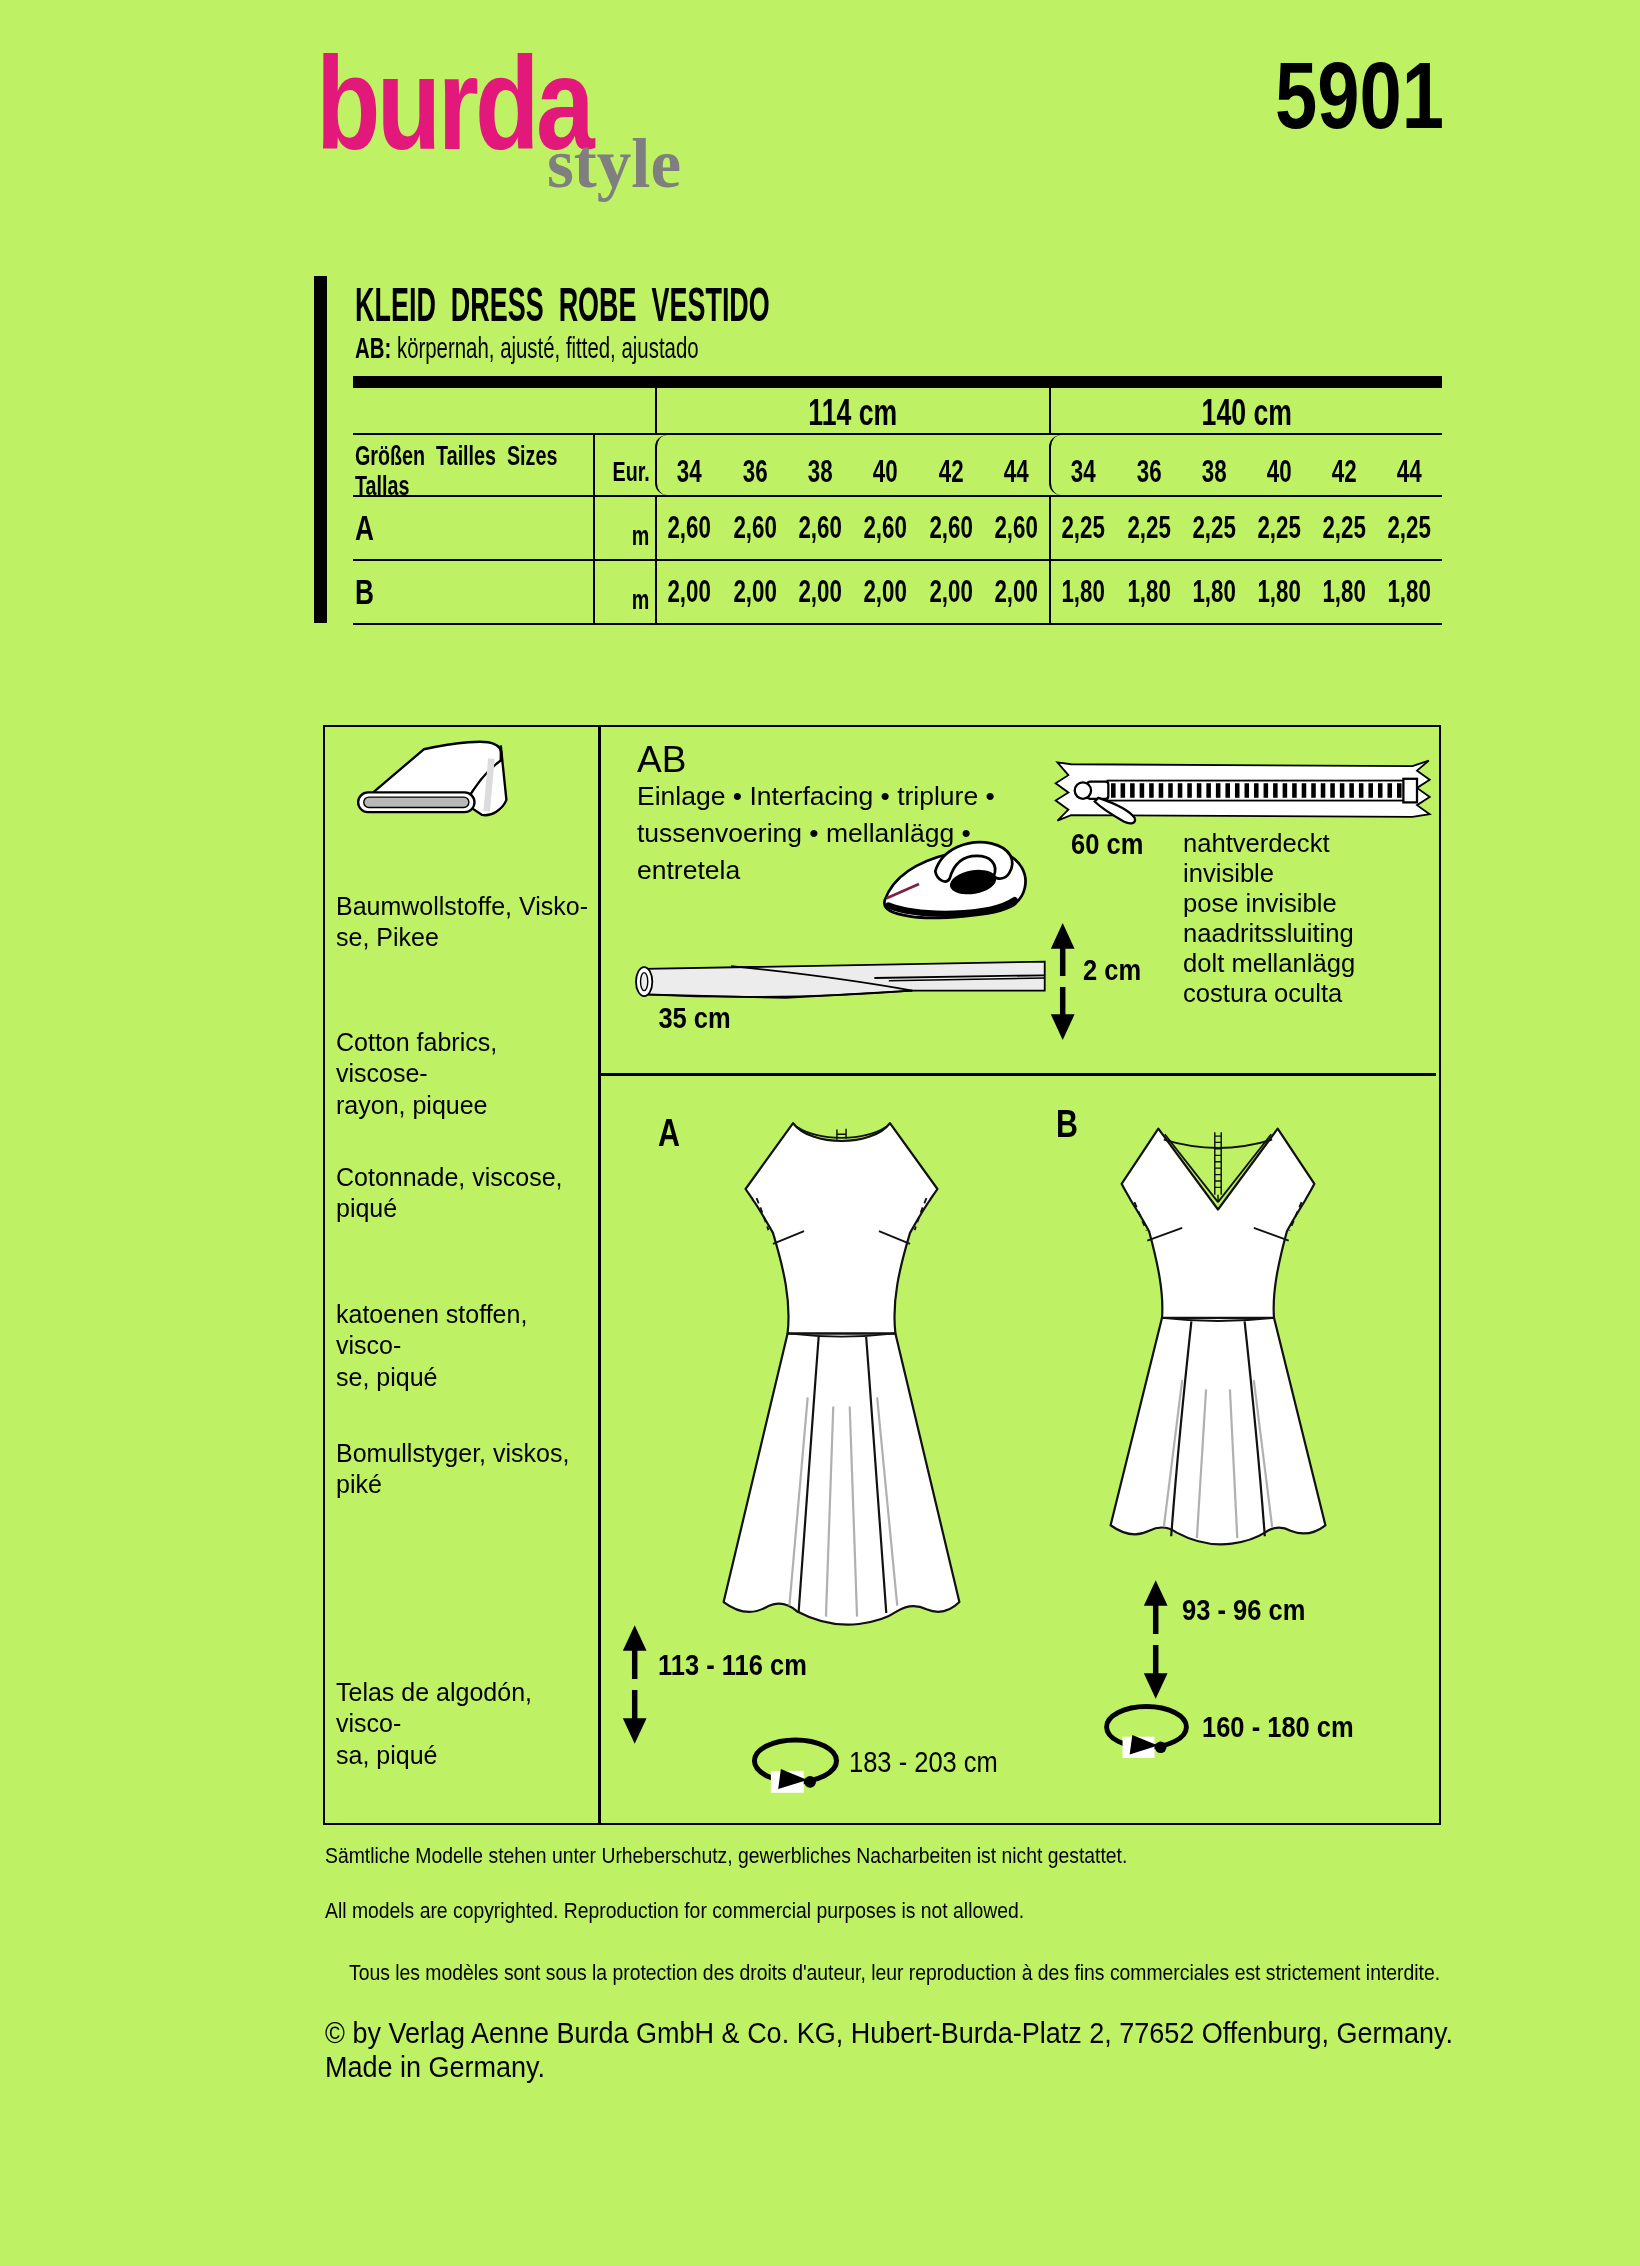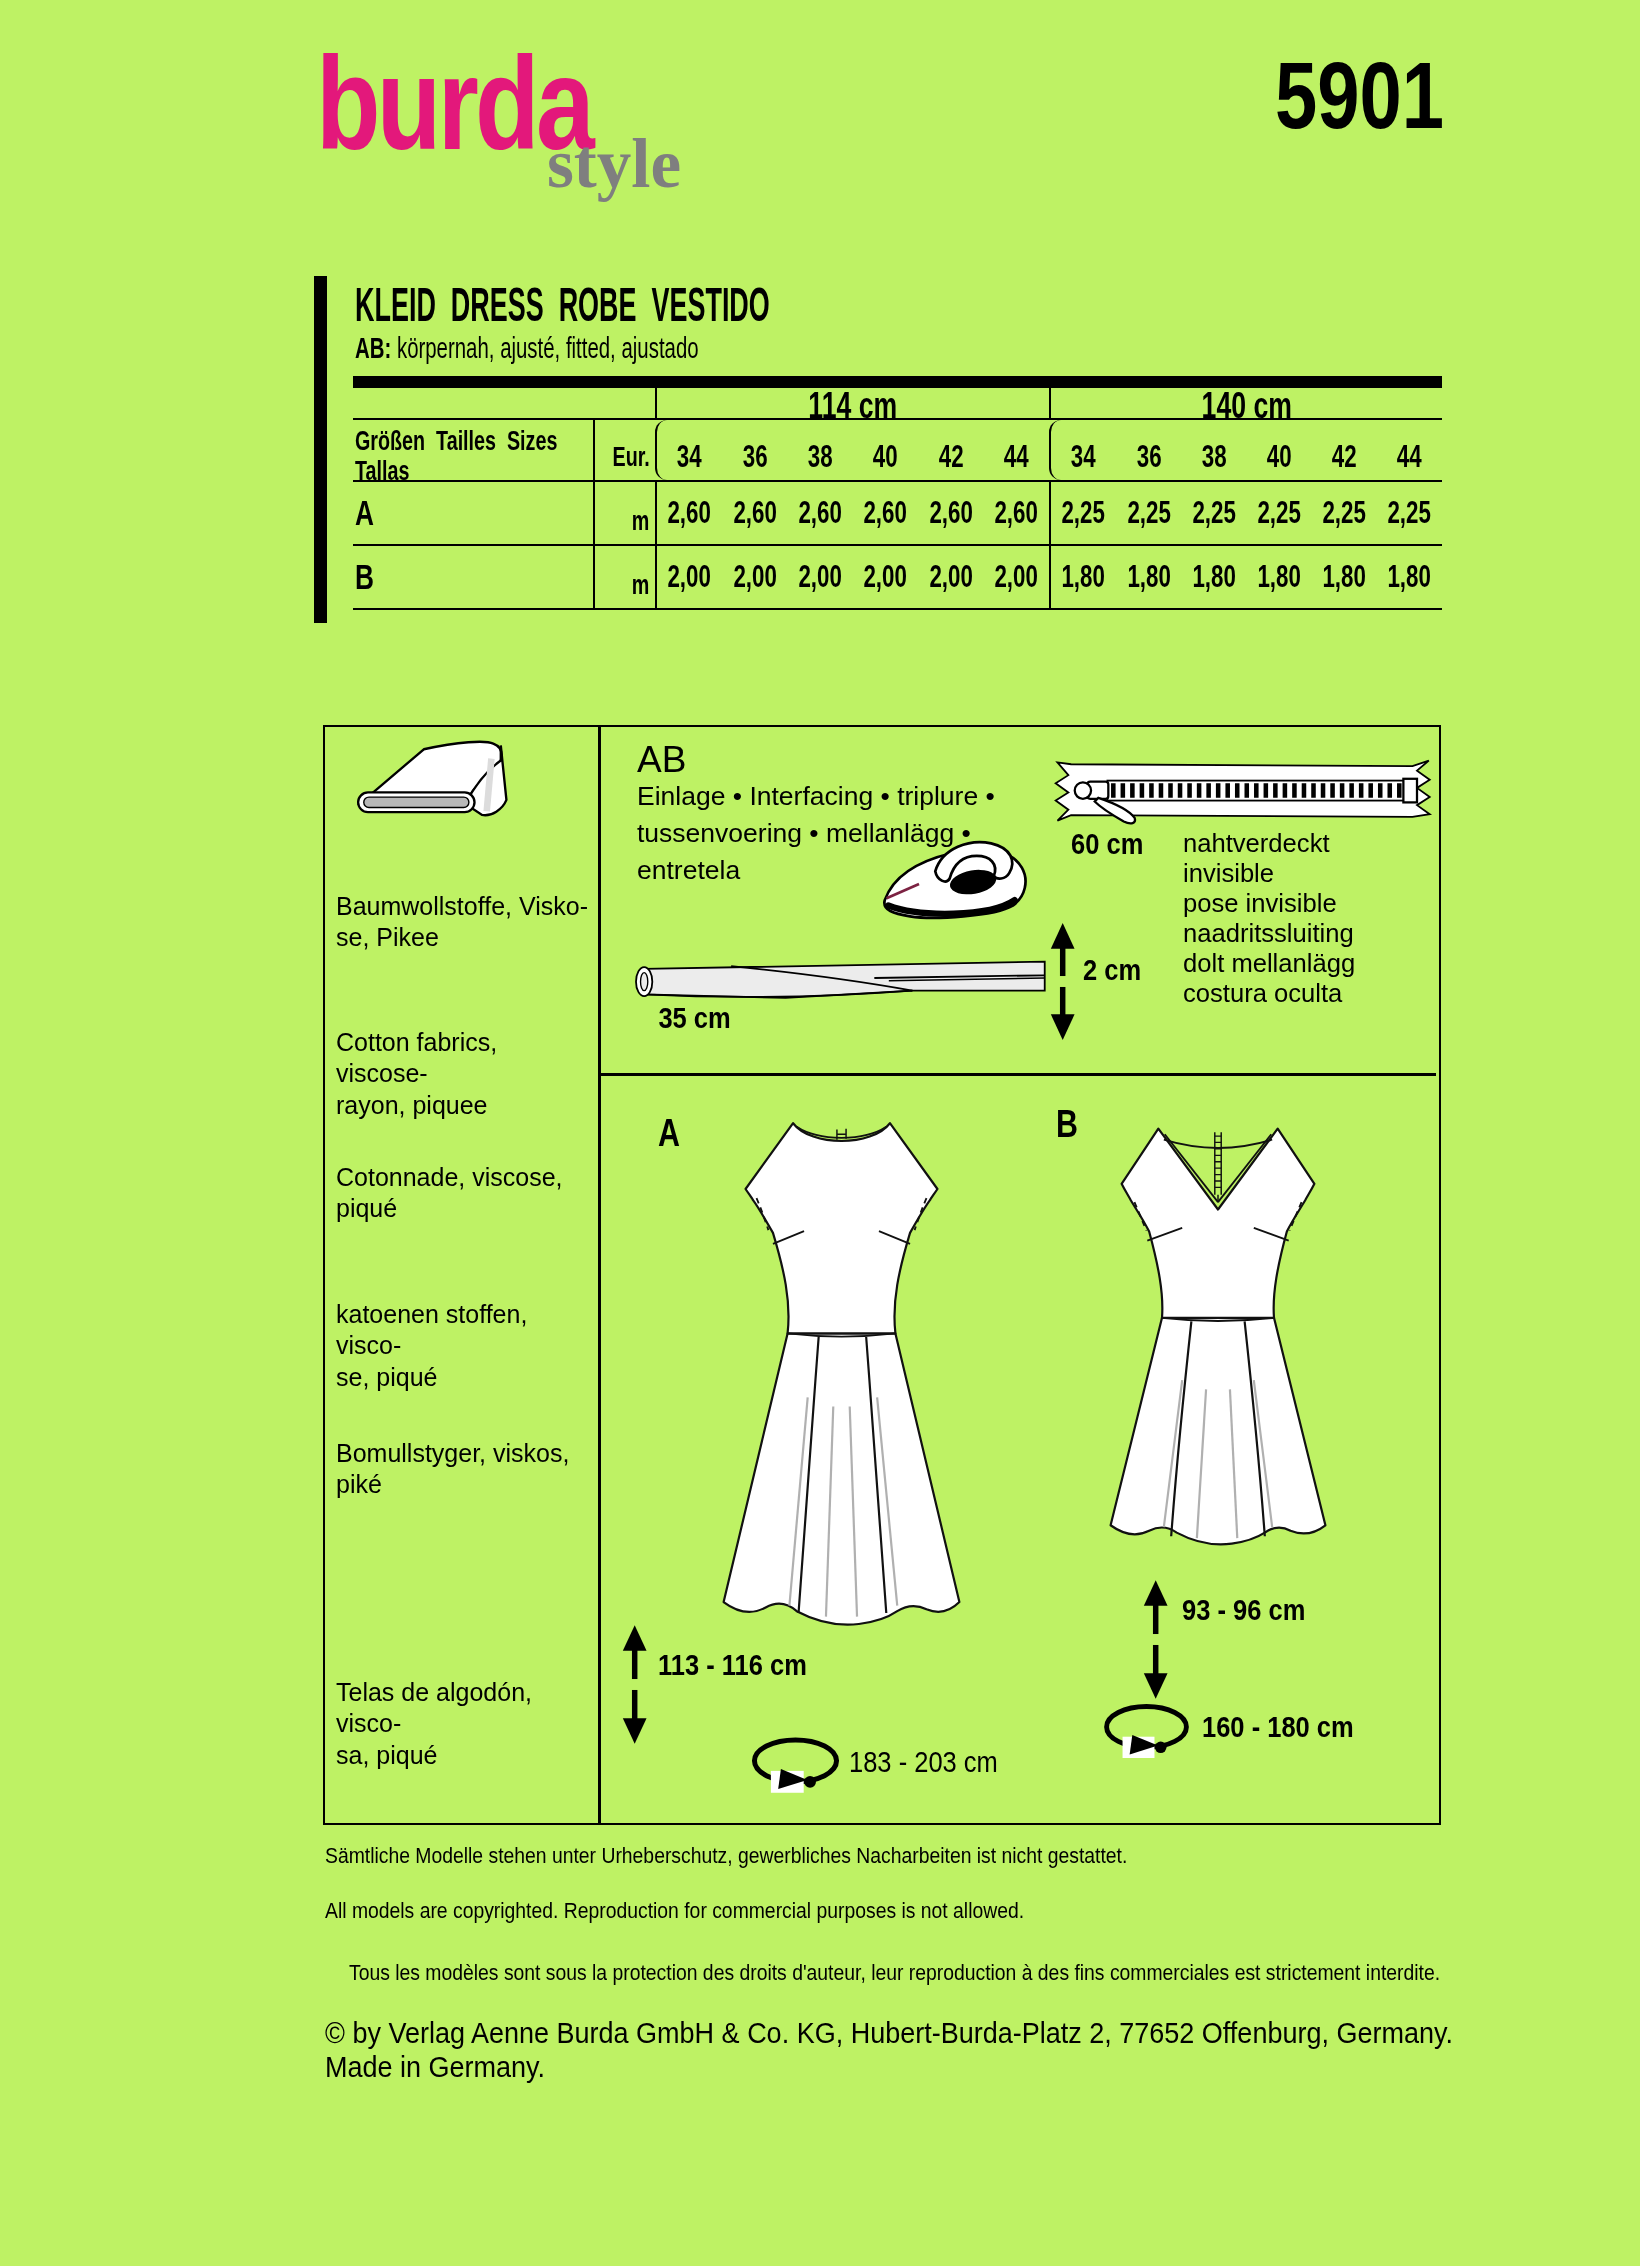--- a/index.html
+++ b/index.html
@@ -21,21 +21,21 @@
   
   #title-bar{left:314px;top:276px;width:12.8px;height:347px;background:#000;}
   #title-main{left:355px;top:280px;font-size:49px;line-height:1;}
   #title-main .sq{transform:scaleX(0.55);}
   #title-sub{left:355px;top:331px;font-size:30px;line-height:1.1;}
   #title-sub .sq{transform:scaleX(0.68);}
   
   #ftable{left:353px;top:376px;width:1089px;}
   .t-topbar{height:12px;background:#000;}
   .t-row{display:flex;box-sizing:border-box;}
-  .t-row-cm{height:30px;}
+  .t-row-cm{height:45px;}
   .t-row-sizes{height:62px;border-top:2.3px solid #000;}
   .t-row-val{height:64px;border-top:2.7px solid #000;}
   #ftable{border-bottom:2.7px solid #000;}
   .t-c{box-sizing:border-box;}
   .c-label{width:240px;}
   .c-eur{width:62px;display:flex;align-items:flex-end;justify-content:flex-end;padding:0 5.5px 7.3px 0;}
   .c-g{width:394px;border-left:2.3px solid #000;display:flex;}
   .c-g2{width:393px;}
   .bl{border-left:2.3px solid #000;}
   .cm-head{align-items:center;justify-content:center;font-size:37px;font-weight:bold;padding-top:5.5px;}

